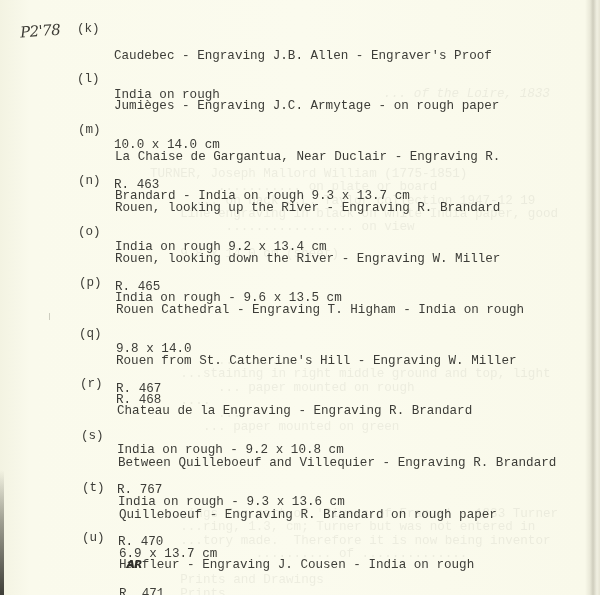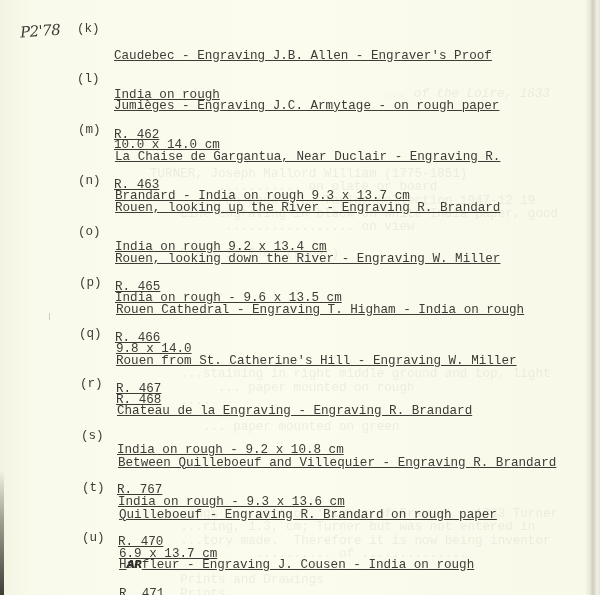--- a/index.html
+++ b/index.html
@@ -59,21 +59,20 @@
       top: 0;
     }
     .entry .lines {
       position: absolute;
       left: 37px;
       top: 0;
     }
     .entry .line {
       display: block;
       height: 13.3px;
-      text-decoration: underline;
     }
     .annot {
       position: relative;
       display: inline-block;
       text-align: right;
     }
     .annot-over {
       position: absolute;
       left: 0;
       top: -1px;
@@ -124,21 +123,20 @@
   <div class="left-shadow"></div>
   <div class="tick"></div>
 
   <div class="handwritten">P2'78</div>
 
   <div class="entry" style="left:77px; top:23px;">
     <span class="label">(k)</span>
     <div class="lines">
       <span class="line">Caudebec - Engraving J.B. Allen - Engraver's Proof</span>
       <span class="line">India on rough</span>
-      <span class="line">R. 462</span>
     </div>
   </div>
 
   <div class="entry" style="left:77px; top:73px;">
     <span class="label">(l)</span>
     <div class="lines">
       <span class="line">Jumièges - Engraving J.C. Armytage - on rough paper</span>
       <span class="line">10.0 x 14.0 cm</span>
       <span class="line">R. 463</span>
     </div>
@@ -159,21 +157,20 @@
       <span class="line">India on rough 9.2 x 13.4 cm</span>
       <span class="line">R. 465</span>
     </div>
   </div>
 
   <div class="entry" style="left:78px; top:226px;">
     <span class="label">(o)</span>
     <div class="lines">
       <span class="line">Rouen, looking down the River - Engraving W. Miller</span>
       <span class="line">India on rough - 9.6 x 13.5 cm</span>
-      <span class="line">R. 466</span>
     </div>
   </div>
 
   <div class="entry" style="left:79px; top:277px;">
     <span class="label">(p)</span>
     <div class="lines">
       <span class="line">Rouen Cathedral - Engraving T. Higham - India on rough</span>
       <span class="line">9.8 x 14.0</span>
       <span class="line">R. 467</span>
     </div>

